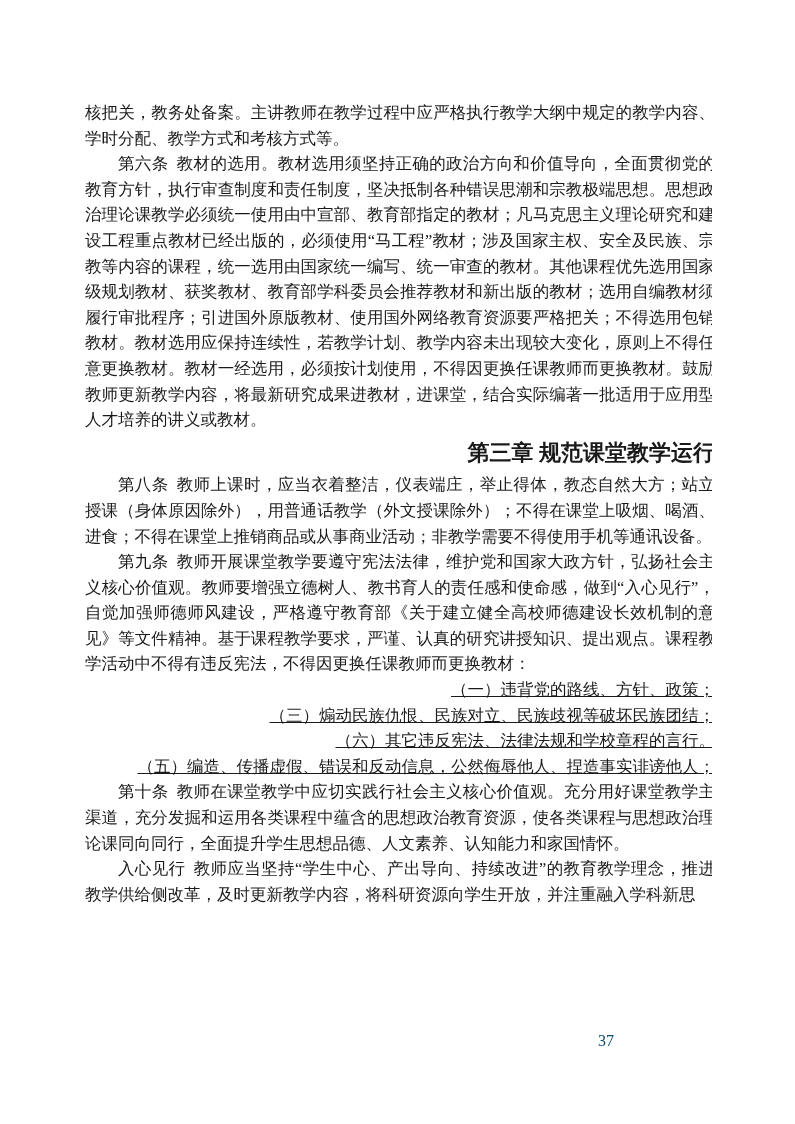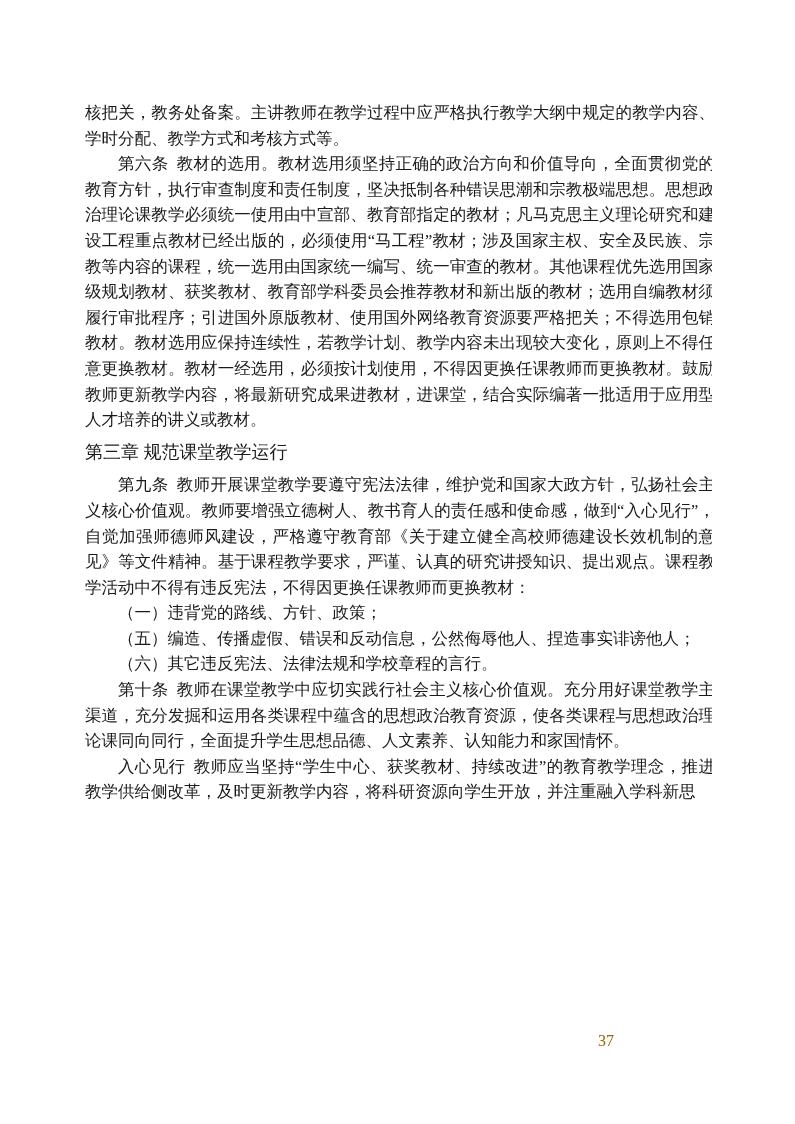--- a/index.html
+++ b/index.html
@@ -27,50 +27,52 @@
     font-size: 16.5px;
     line-height: 25.6px;
     text-align: justify;
   }
   .text-block p {
     margin: 0;
     padding: 0;
   }
   p.continuation { text-indent: 0; }
   p.article      { text-indent: 2em; }
-  p.list-item    { text-indent: 2em; text-align: left; }
+  p.list-item    { text-indent: 2em; text-align: right; text-decoration: underline; }
   .lead {
     font-weight: normal;
     margin-right: 0.5em;
   }
   .chapter {
-    font-weight: normal;
-    text-align: left;
+    font-weight: bold;
+    text-align: right;
     text-indent: 0;
     margin: 7px 0;
-    font-size: 18px;
+    font-size: 22px;
   }
   .page-number {
     position: absolute;
     top: 1032px;
     right: 98px;
     font-size: 16px;
-    color: #a16207;
+    color: #0c4a6e;
     text-align: right;
   }
 </style>
 </head>
 <body>
 
 <div class="page">
   <div class="text-block">
       <p class="continuation"><span>核把关，教务处备案。主讲教师在教学过程中应严格执行教学大纲中规定的教学内容、学时分配、教学方式和考核方式等。</span></p>
       <p class="article"><span class="lead">第六条</span><span>教材的选用。教材选用须坚持正确的政治方向和价值导向，全面贯彻党的教育方针，执行审查制度和责任制度，坚决抵制各种错误思潮和宗教极端思想。思想政治理论课教学必须统一使用由中宣部、教育部指定的教材；凡马克思主义理论研究和建设工程重点教材已经出版的，必须使用“马工程”教材；涉及国家主权、安全及民族、宗教等内容的课程，统一选用由国家统一编写、统一审查的教材。其他课程优先选用国家级规划教材、获奖教材、教育部学科委员会推荐教材和新出版的教材；选用自编教材须履行审批程序；引进国外原版教材、使用国外网络教育资源要严格把关；不得选用包销教材。教材选用应保持连续性，若教学计划、教学内容未出现较大变化，原则上不得任意更换教材。教材一经选用，必须按计划使用，不得因更换任课教师而更换教材。鼓励教师更新教学内容，将最新研究成果进教材，进课堂，结合实际编著一批适用于应用型人才培养的讲义或教材。</span></p>
       <div class="chapter"><span>第三章 规范课堂教学运行</span></div>
+      <p class="article"><span class="lead">第八条</span><span>教师上课时，应当衣着整洁，仪表端庄，举止得体，教态自然大方；站立授课（身体原因除外），用普通话教学（外文授课除外）；不得在课堂上吸烟、喝酒、进食；不得在课堂上推销商品或从事商业活动；非教学需要不得使用手机等通讯设备。</span></p>
       <p class="article"><span class="lead">第九条</span><span>教师开展课堂教学要遵守宪法法律，维护党和国家大政方针，弘扬社会主义核心价值观。教师要增强立德树人、教书育人的责任感和使命感，做到“入心见行”，自觉加强师德师风建设，严格遵守教育部《关于建立健全高校师德建设长效机制的意见》等文件精神。基于课程教学要求，严谨、认真的研究讲授知识、提出观点。课程教学活动中不得有违反宪法，不得因更换任课教师而更换教材：</span></p>
       <p class="list-item"><span>（一）违背党的路线、方针、政策；</span></p>
+      <p class="list-item"><span>（三）煽动民族仇恨、民族对立、民族歧视等破坏民族团结；</span></p>
+      <p class="list-item"><span>（六）其它违反宪法、法律法规和学校章程的言行。</span></p>
       <p class="list-item"><span>（五）编造、传播虚假、错误和反动信息，公然侮辱他人、捏造事实诽谤他人；</span></p>
-      <p class="list-item"><span>（六）其它违反宪法、法律法规和学校章程的言行。</span></p>
       <p class="article"><span class="lead">第十条</span><span>教师在课堂教学中应切实践行社会主义核心价值观。充分用好课堂教学主渠道，充分发掘和运用各类课程中蕴含的思想政治教育资源，使各类课程与思想政治理论课同向同行，全面提升学生思想品德、人文素养、认知能力和家国情怀。</span></p>
-      <p class="article"><span class="lead">入心见行</span><span>教师应当坚持“学生中心、获奖教材、持续改进”的教育教学理念，推进教学供给侧改革，及时更新教学内容，将科研资源向学生开放，并注重融入学科新思</span></p>
+      <p class="article"><span class="lead">入心见行</span><span>教师应当坚持“学生中心、产出导向、持续改进”的教育教学理念，推进教学供给侧改革，及时更新教学内容，将科研资源向学生开放，并注重融入学科新思</span></p>
     </div>
   <div class="page-number">37</div>
 </div>
 
 </body></html>

